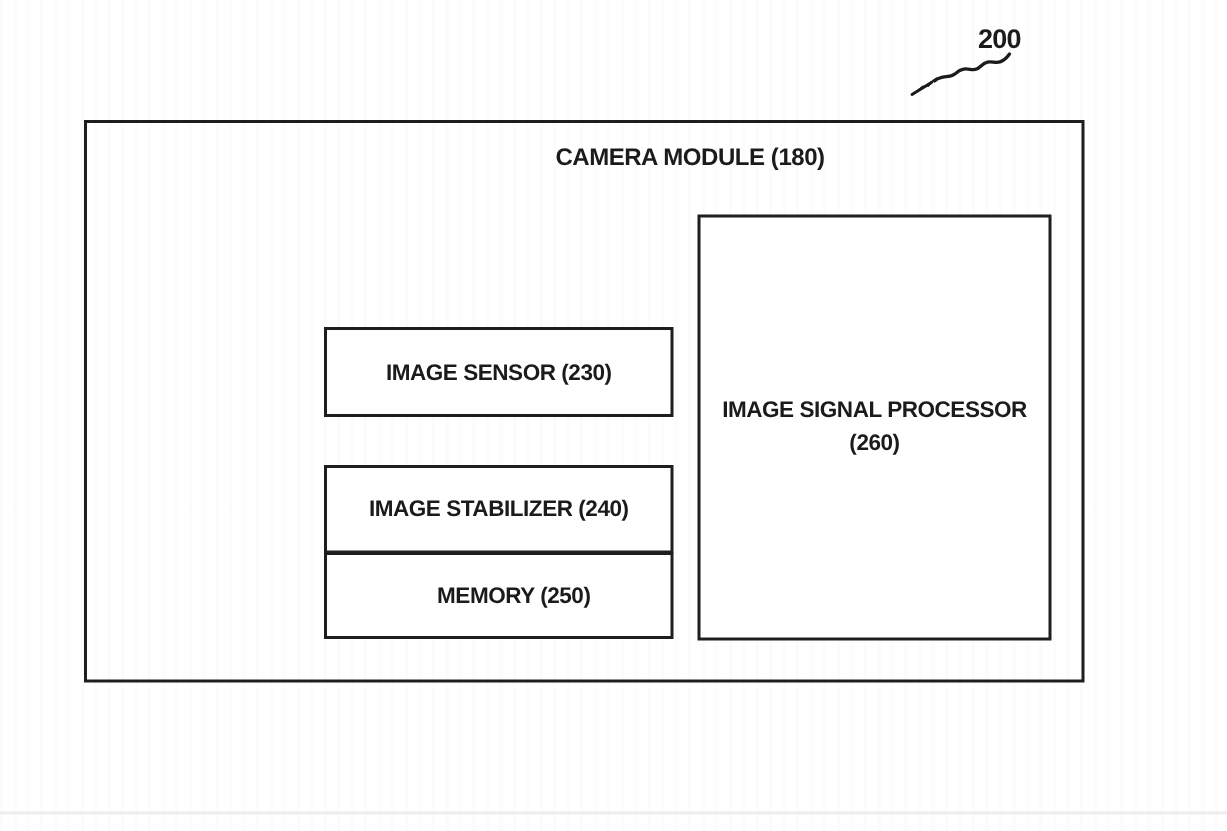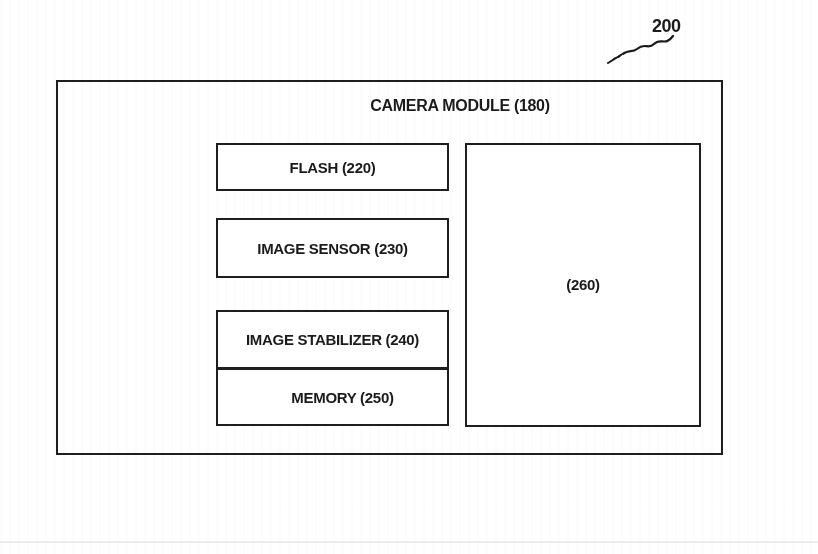--- a/index.html
+++ b/index.html
@@ -139,35 +139,33 @@
     <path d="M72,5 C64,16 60,6 53,13 C47,19 44,11 36,18 C31,22 28,18 22,23" fill="none" stroke="#1b1b1b" stroke-width="2.2" stroke-linecap="round"></path>
     <polygon points="7,32 24,20 18,27 14,26" fill="#1b1b1b"></polygon>
     <path d="M7,32 L20,24" stroke="#1b1b1b" stroke-width="2" stroke-linecap="round"></path>
   </svg>
 
   <div class="outer-box">
     <div class="outer-title">CAMERA MODULE (180)</div>
   </div>
 
 
-  <div class="block block-flash">
-    <span>FLASH (220)</span>
-  </div>
 
   <div class="block block-sensor">
     <span>IMAGE SENSOR (230)</span>
   </div>
 
   <div class="block block-stabilizer">
     <span>IMAGE STABILIZER (240)</span>
   </div>
 
   <div class="block block-memory">
     <span>MEMORY (250)</span>
   </div>
 
   <div class="isp-box">
+    <div>IMAGE SIGNAL PROCESSOR</div>
     <div>(260)</div>
   </div>
 
   <div class="bottom-scan-line"></div>
 
 </div>
 
 </body></html>

